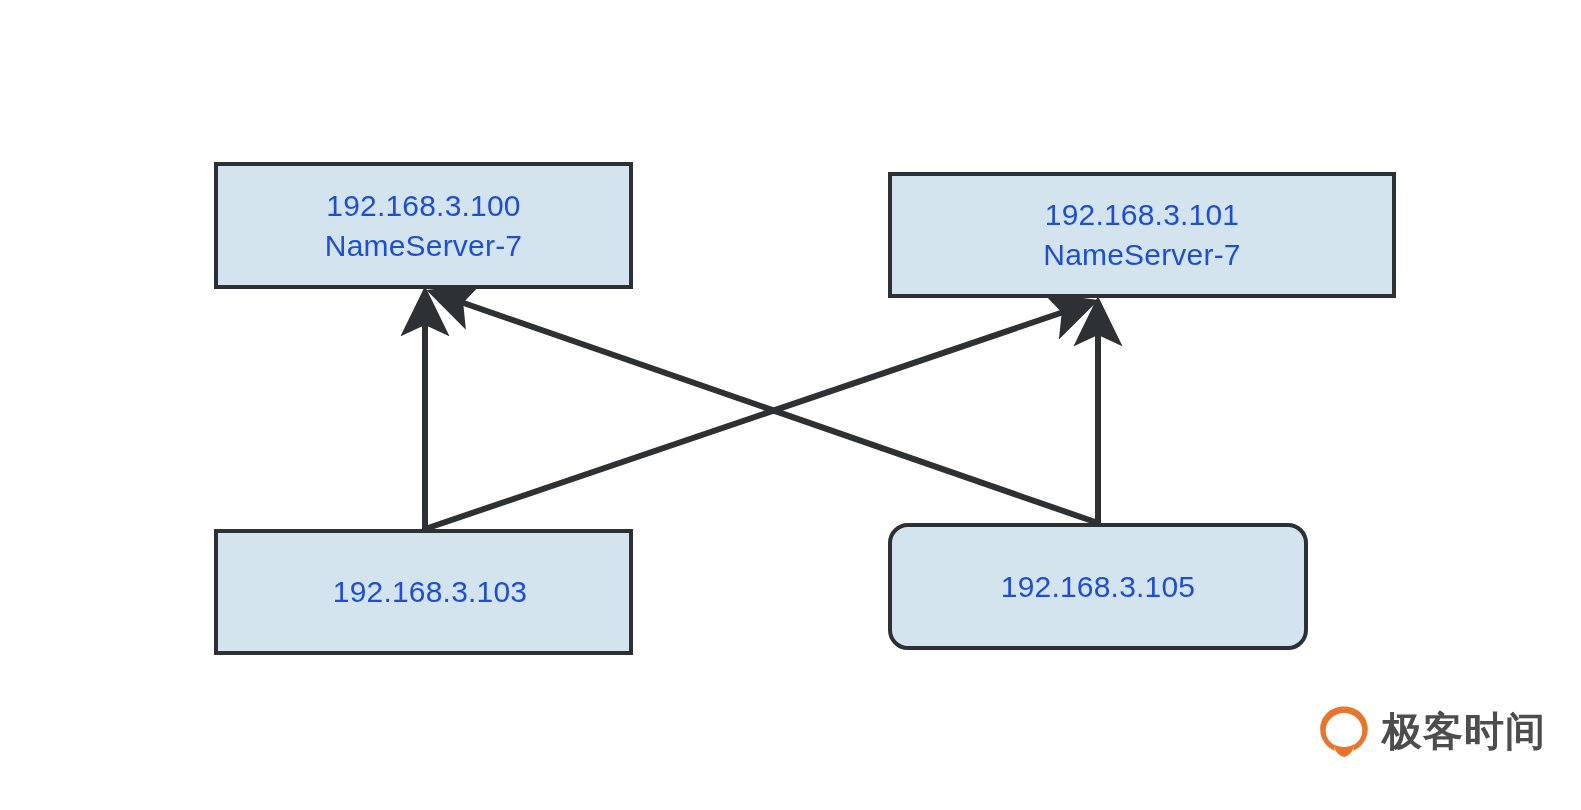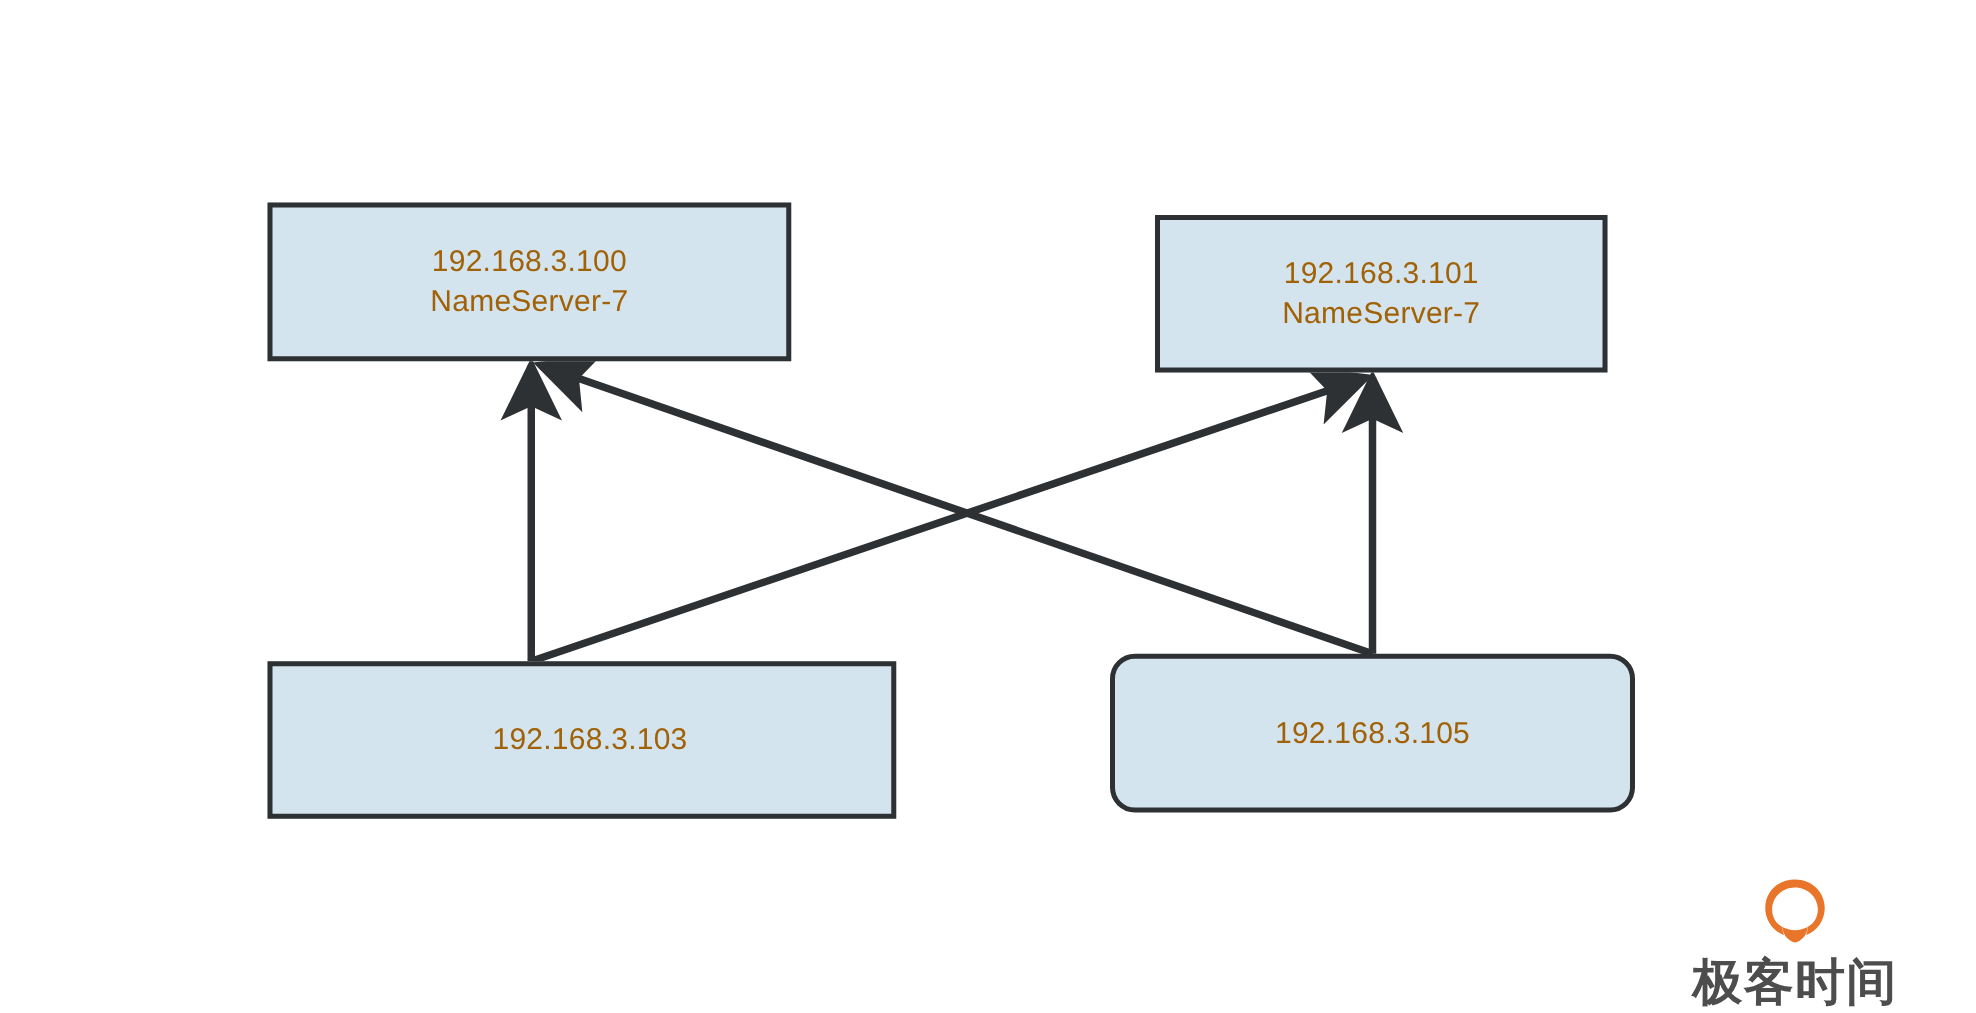--- a/index.html
+++ b/index.html
@@ -27,43 +27,42 @@
     box-sizing: border-box;
     background: #d4e4ef;
     border: 4px solid #2e3133;
     display: flex;
     flex-direction: column;
     align-items: center;
     justify-content: center;
     z-index: 2;
   }
   .node-line {
-    color: #a16207;
-    font-size: 24px;
+    color: #1d4ed8;
+    font-size: 30px;
     font-weight: 300;
     line-height: 1.32;
     letter-spacing: 0.2px;
     white-space: nowrap;
   }
   #node-ns1 { left: 214px; top: 162px; width: 419px; height: 127px; }
-  #node-ns2 { left: 924px; top: 172px; width: 362px; height: 126px; }
-  #node-brokera { left: 214px; top: 529px; width: 503px; height: 126px; padding-left: 13px; }
+  #node-ns2 { left: 888px; top: 172px; width: 508px; height: 126px; }
+  #node-brokera { left: 214px; top: 529px; width: 419px; height: 126px; padding-left: 13px; }
   #node-brokerb { left: 888px; top: 523px; width: 420px; height: 127px; border-radius: 20px; }
 
   #watermark {
     position: absolute;
     left: 1316px;
     top: 700px;
     width: 240px;
     height: 62px;
     display: flex;
     align-items: center;
     gap: 10px;
     z-index: 3;
-    flex-direction: column;
   }
   #watermark-mark {
     width: 56px;
     height: 56px;
     flex: 0 0 56px;
   }
   #watermark-text {
     color: #4d4d4d;
     font-size: 40px;
     font-weight: 700;

